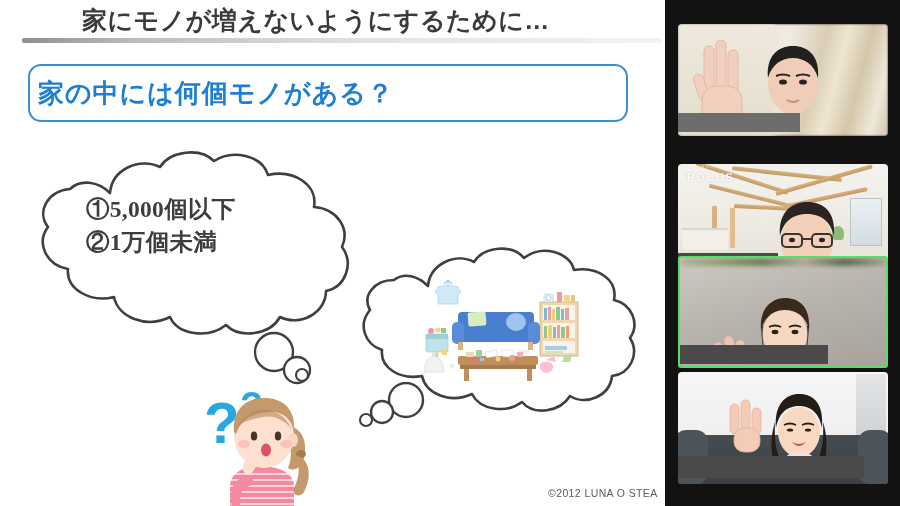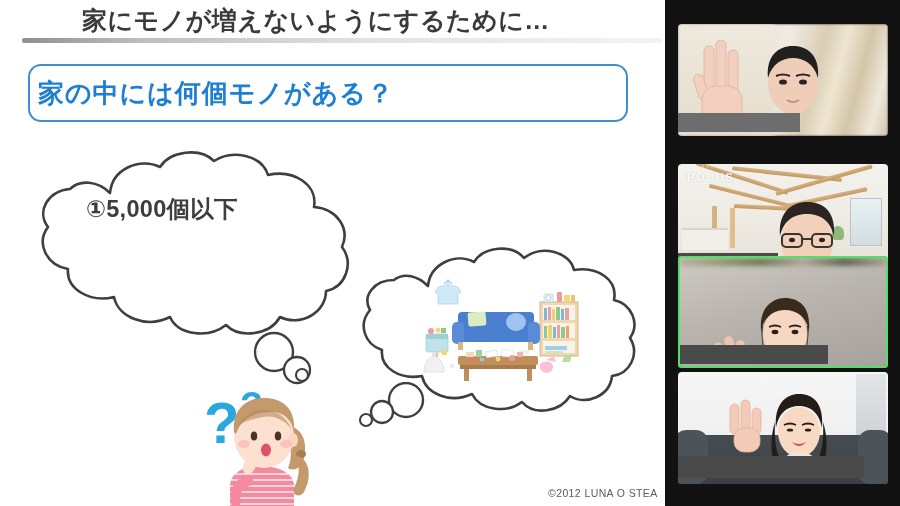--- a/index.html
+++ b/index.html
@@ -81,20 +81,21 @@
   .cloud-svg { position: absolute; }
   #cloud-left-svg { left: 18px;  top: 145px; }
   #cloud-right-svg { left: 358px; top: 238px; }
 
   #options-list {
     position: absolute;
     left: 86px;
     top: 193px;
     width: 260px;
     color: #3d3d3d;
+    font-family: Liberation Serif, serif;
   }
   .option-line {
     font-size: 23.5px;
     font-weight: bold;
     line-height: 33px;
     white-space: nowrap;
     letter-spacing: .3px;
   }
 
   
@@ -250,20 +251,21 @@
              C18,66 30,46 52,44 C62,34 80,36 92,48 Z" fill="#ffffff" stroke="#3f3f3f" stroke-width="2.6" stroke-linejoin="round"></path>
   </svg>
   <svg class="cloud-svg" style="left:252px; top:330px;" width="70" height="60" viewBox="0 0 70 60">
     <circle cx="22" cy="22" r="19" fill="#ffffff" stroke="#3f3f3f" stroke-width="2.4"></circle>
     <circle cx="45" cy="40" r="13" fill="#ffffff" stroke="#3f3f3f" stroke-width="2.3"></circle>
     <circle cx="50" cy="45" r="6" fill="#ffffff" stroke="#3f3f3f" stroke-width="2.1"></circle>
   </svg>
 
   <div id="options-list">
     <div class="option-line">①5,000個以下</div>
+    <div class="option-line">②1万個未満</div>
   </div>
 
   <svg id="cloud-right-svg" class="cloud-svg" width="280" height="190" viewBox="0 0 280 190">
     <path d="M70,48 C72,26 98,14 116,24 C126,8 154,6 166,20 C184,6 212,14 216,32
              C240,28 260,42 256,62 C274,66 282,86 272,100 C282,116 272,136 254,138
              C252,158 228,168 212,158 C202,174 176,178 164,164 C148,176 122,172 114,156
              C92,166 68,156 64,138 C42,142 22,130 24,112 C6,106 0,86 12,72
              C4,58 16,42 36,42 C46,34 60,38 70,48 Z" fill="#ffffff" stroke="#3f3f3f" stroke-width="2.6" stroke-linejoin="round"></path>
   </svg>
   <svg class="cloud-svg" style="left:358px; top:382px;" width="70" height="52" viewBox="0 0 70 52">

